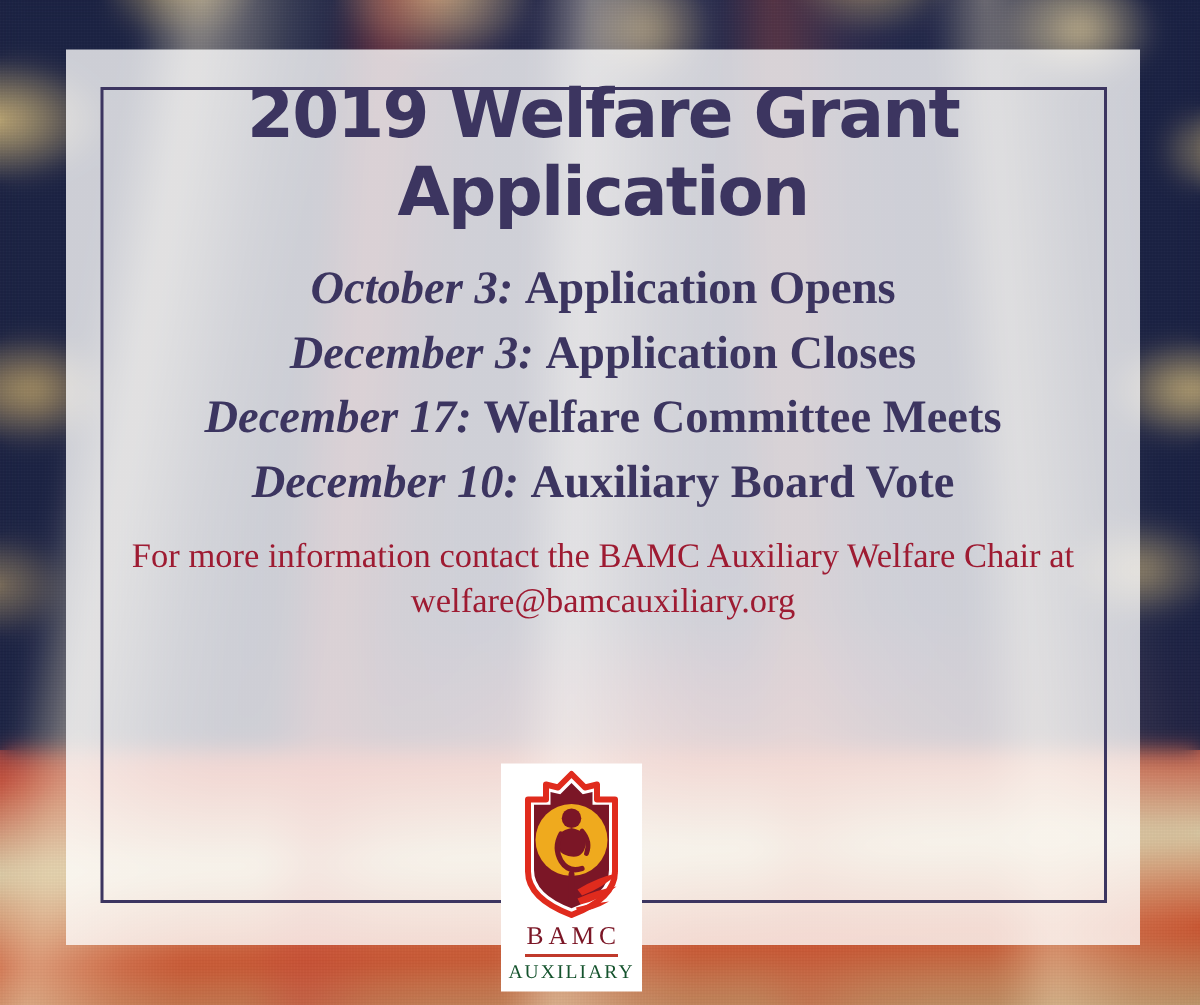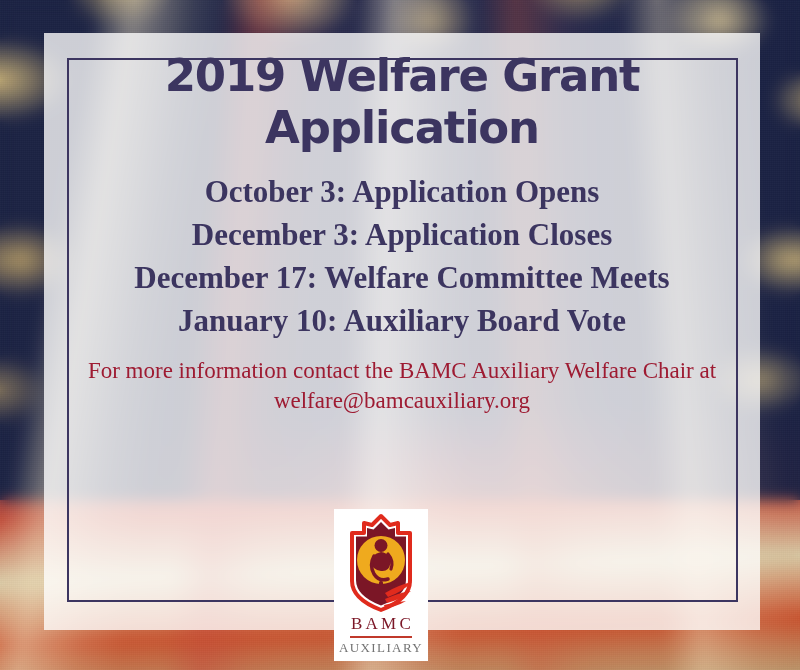--- a/index.html
+++ b/index.html
@@ -137,20 +137,21 @@
     padding: 0;
   }
   .dates li {
     font-size: 31px;
     line-height: 43px;
     color: #3c3560;
     white-space: nowrap;
   }
   .dates .d-label {
     font-weight: 700;
+    font-style: italic;
   }
   .dates .d-desc {
     font-weight: 700;
     margin-top: 23px;
   }
 
   .contact {
     margin: 14px auto 12px auto;
     width: 660px;
     font-size: 23px;
@@ -187,21 +188,21 @@
   .logo-rule {
     width: 62px;
     height: 2px;
     background: #c0392b;
     margin: 2px auto 2px auto;
   }
   .logo-aux {
     font-family: "Liberation Serif", serif;
     font-size: 13px;
     letter-spacing: 1.4px;
-    color: #737373;
+    color: #14532d;
   }
 </style>
 </head>
 <body>
 
 <div class="poster">
 
   <div class="bg">
     <div class="bg-base"></div>
     <div class="bg-canton"></div>
@@ -225,21 +226,21 @@
       <li>
         <span class="d-label">October 3</span><span class="d-label">: </span><span class="d-desc">Application Opens</span>
       </li>
       <li>
         <span class="d-label">December 3</span><span class="d-label">: </span><span class="d-desc">Application Closes</span>
       </li>
       <li>
         <span class="d-label">December 17</span><span class="d-label">: </span><span class="d-desc">Welfare Committee Meets</span>
       </li>
       <li>
-        <span class="d-label">January 10</span><span class="d-label">: </span><span class="d-desc">Auxiliary Board Vote</span>
+        <span class="d-label">December 10</span><span class="d-label">: </span><span class="d-desc">Auxiliary Board Vote</span>
       </li>
     </ul>
 
     <p class="contact">
       <span>For more information contact the BAMC Auxiliary Welfare</span>
       <span>Chair at welfare@bamcauxiliary.org</span>
     </p>
   </div>
 
   <div class="logo-box">

